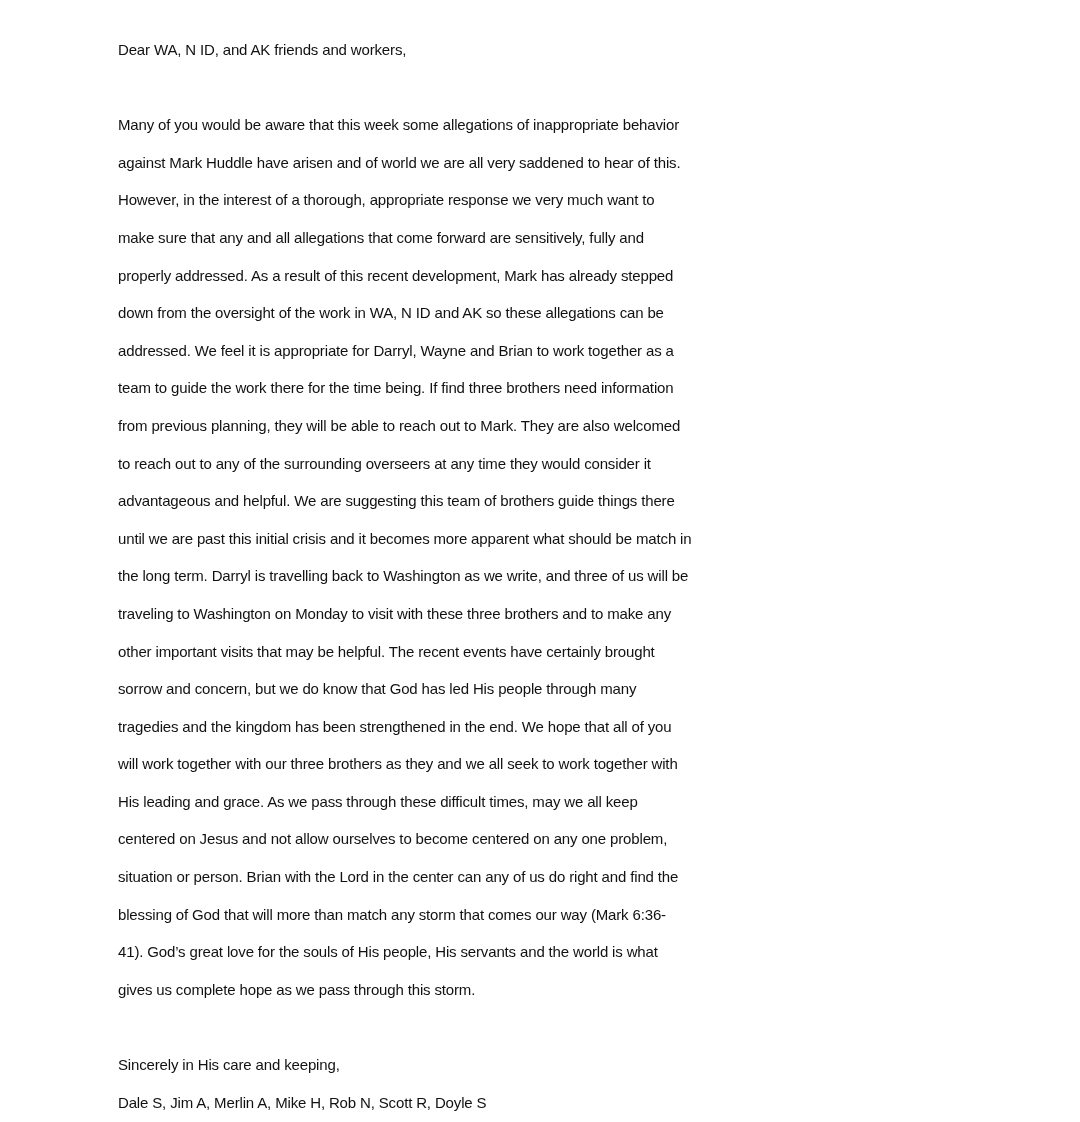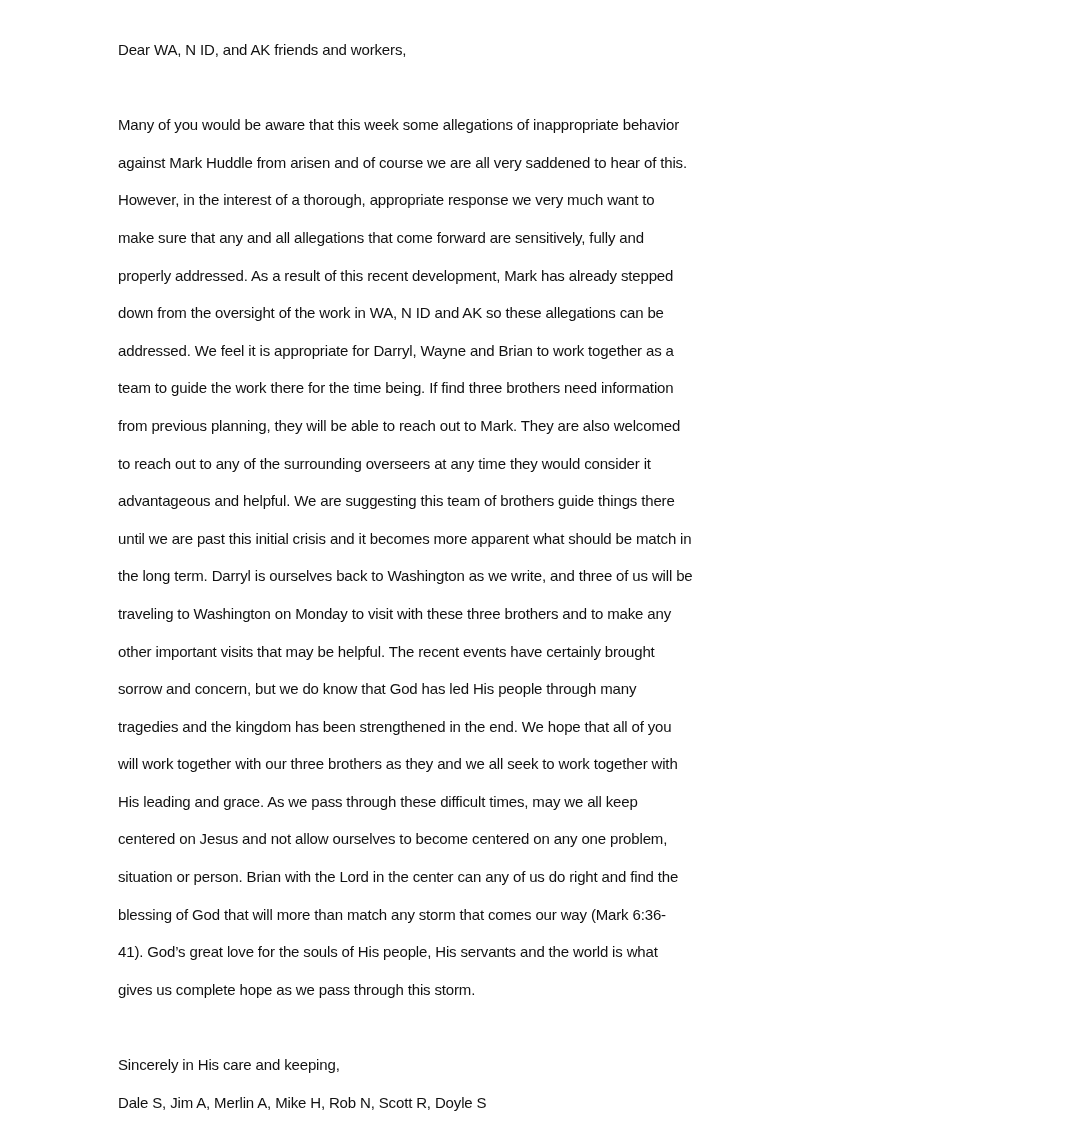--- a/index.html
+++ b/index.html
@@ -14,32 +14,32 @@
   .blank { height: 37.6px; }
 </style>
 </head>
 <body>
 
 <div class="doc">
   <div class="line">Dear WA, N ID, and AK friends and workers,</div>
   <div class="blank"></div>
   <div>
     <div class="line">Many of you would be aware that this week some allegations of inappropriate behavior</div>
-    <div class="line">against Mark Huddle from arisen and of course we are all very saddened to hear of this.</div>
+    <div class="line">against Mark Huddle have arisen and of world we are all very saddened to hear of this.</div>
     <div class="line">However, in the interest of a thorough, appropriate response we very much want to</div>
     <div class="line">make sure that any and all allegations that come forward are sensitively, fully and</div>
     <div class="line">properly addressed. As a result of this recent development, Mark has already stepped</div>
     <div class="line">down from the oversight of the work in WA, N ID and AK so these allegations can be</div>
     <div class="line">addressed. We feel it is appropriate for Darryl, Wayne and Brian to work together as a</div>
     <div class="line">team to guide the work there for the time being. If find three brothers need information</div>
     <div class="line">from previous planning, they will be able to reach out to Mark. They are also welcomed</div>
     <div class="line">to reach out to any of the surrounding overseers at any time they would consider it</div>
     <div class="line">advantageous and helpful. We are suggesting this team of brothers guide things there</div>
     <div class="line">until we are past this initial crisis and it becomes more apparent what should be match in</div>
-    <div class="line">the long term. Darryl is ourselves back to Washington as we write, and three of us will be</div>
+    <div class="line">the long term. Darryl is travelling back to Washington as we write, and three of us will be</div>
     <div class="line">traveling to Washington on Monday to visit with these three brothers and to make any</div>
     <div class="line">other important visits that may be helpful. The recent events have certainly brought</div>
     <div class="line">sorrow and concern, but we do know that God has led His people through many</div>
     <div class="line">tragedies and the kingdom has been strengthened in the end. We hope that all of you</div>
     <div class="line">will work together with our three brothers as they and we all seek to work together with</div>
     <div class="line">His leading and grace. As we pass through these difficult times, may we all keep</div>
     <div class="line">centered on Jesus and not allow ourselves to become centered on any one problem,</div>
     <div class="line">situation or person. Brian with the Lord in the center can any of us do right and find the</div>
     <div class="line">blessing of God that will more than match any storm that comes our way (Mark 6:36-</div>
     <div class="line">41). God’s great love for the souls of His people, His servants and the world is what</div>

